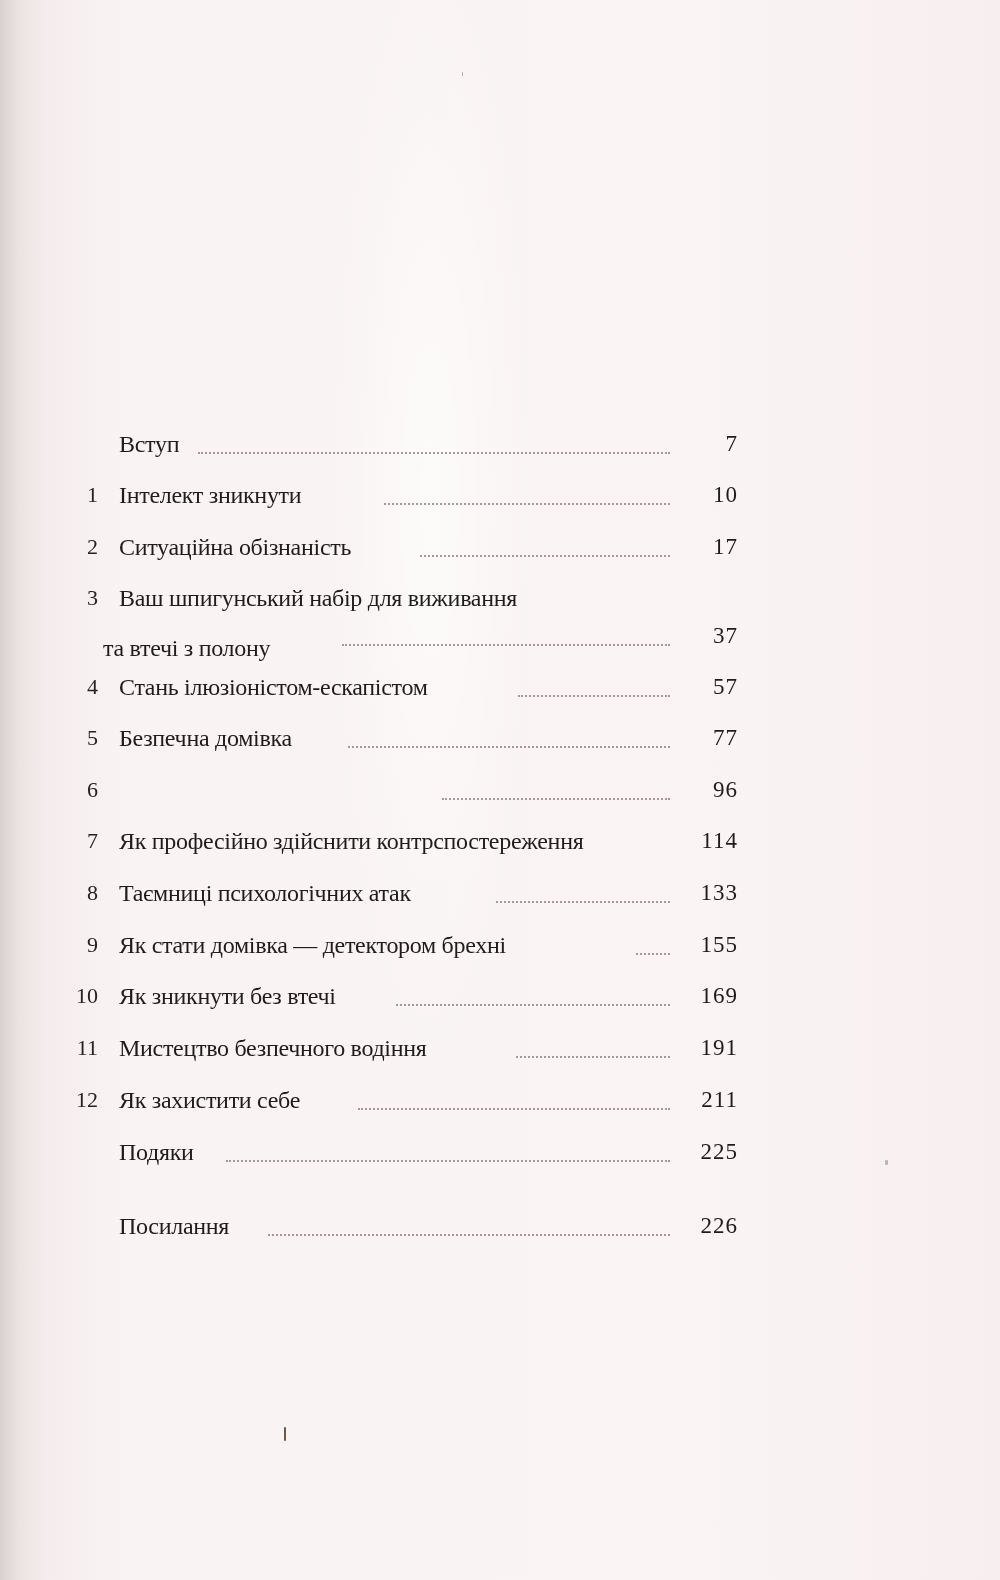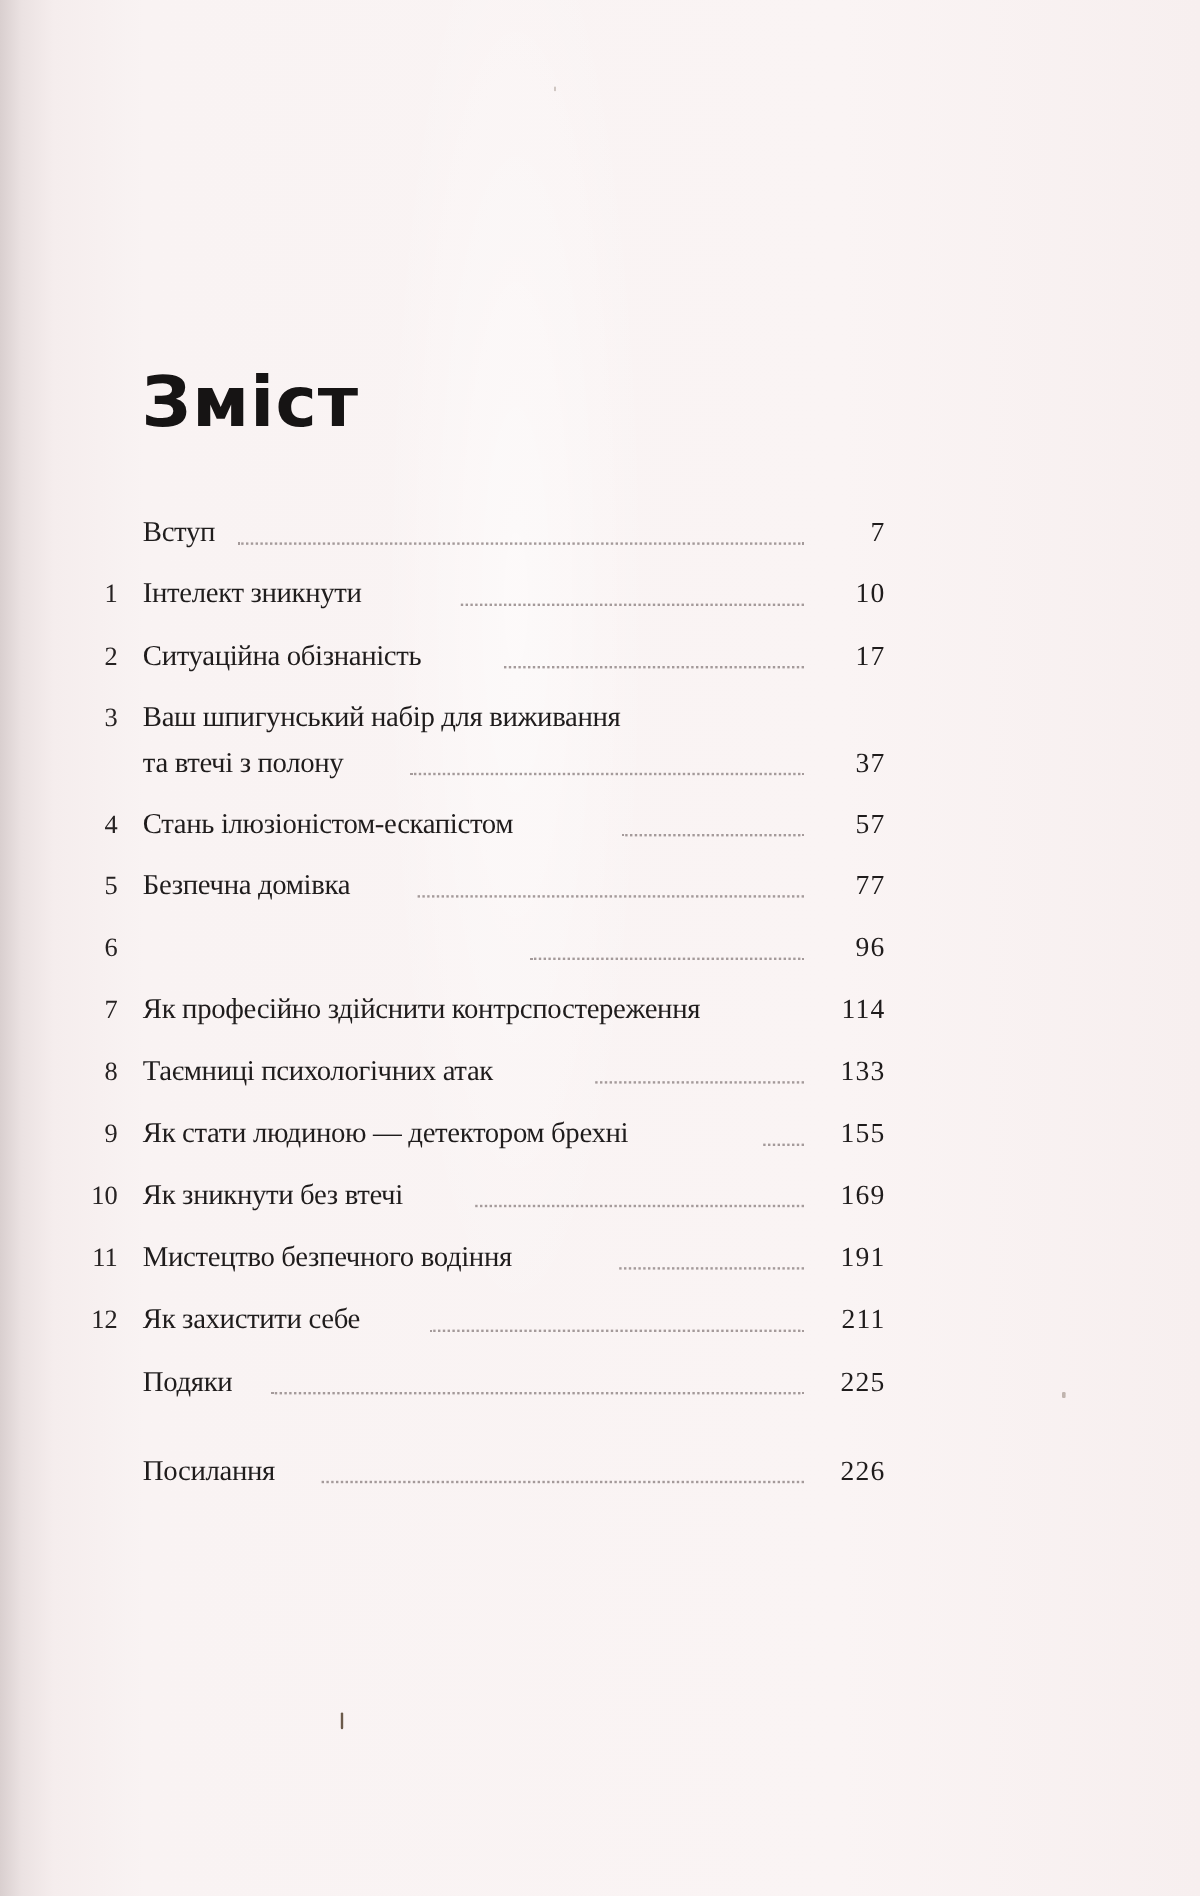--- a/index.html
+++ b/index.html
@@ -61,24 +61,25 @@
     .label {
       position: absolute;
       left: 119px;
       top: 0;
       line-height: 36px;
       white-space: nowrap;
       letter-spacing: -0.3px;
     }
     .line2 {
       position: absolute;
-      left: 119px;
+      left: 103px;
       line-height: 36px;
       white-space: nowrap;
       letter-spacing: -0.3px;
+      margin-top: 12px;
     }
     .leader {
       position: absolute;
       right: 242px;
       top: 26px;
       height: 0;
       border-bottom: 2px dotted #a49a9a;
     }
     .page-num {
       position: absolute;
@@ -94,21 +95,20 @@
       position: absolute;
       background: #6b5a4a;
       border-radius: 1px;
     }
   </style>
 </head>
 <body>
 
 <div class="page">
 
-  <h1 class="title">Зміст</h1>
 
   <div class="toc">
 
     <div class="row" style="top:426px">
       <span class="num"></span>
       <span class="label">Вступ</span>
       <span class="leader" style="left:198px"></span>
       <span class="page-num">7</span>
     </div>
 
@@ -163,21 +163,21 @@
 
     <div class="row" style="top:875px">
       <span class="num">8</span>
       <span class="label">Таємниці психологічних атак</span>
       <span class="leader" style="left:496px"></span>
       <span class="page-num">133</span>
     </div>
 
     <div class="row" style="top:927px">
       <span class="num">9</span>
-      <span class="label">Як стати людиною — детектором брехні</span>
+      <span class="label">Як стати домівка — детектором брехні</span>
       <span class="leader" style="left:636px"></span>
       <span class="page-num">155</span>
     </div>
 
     <div class="row" style="top:978px">
       <span class="num">10</span>
       <span class="label">Як зникнути без втечі</span>
       <span class="leader" style="left:396px"></span>
       <span class="page-num">169</span>
     </div>

